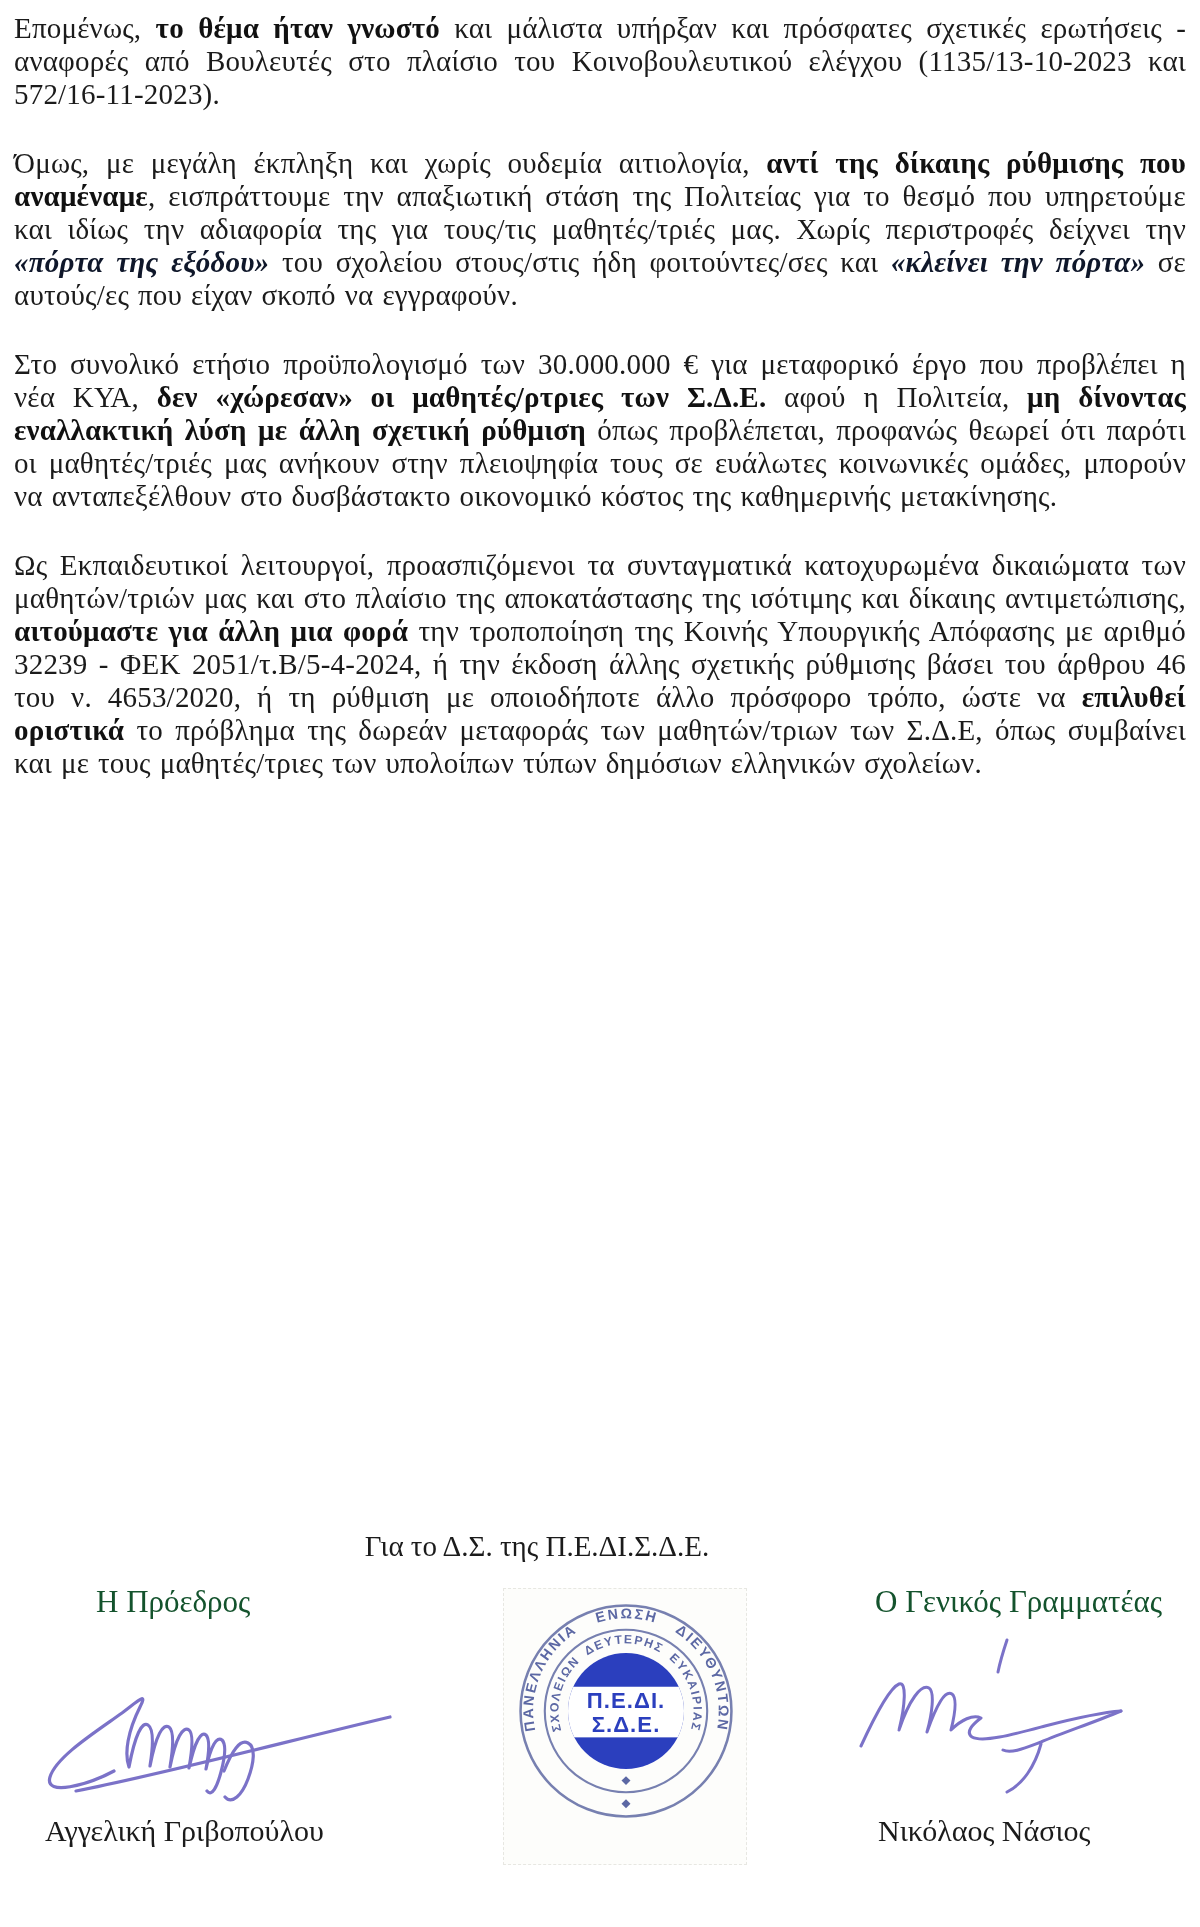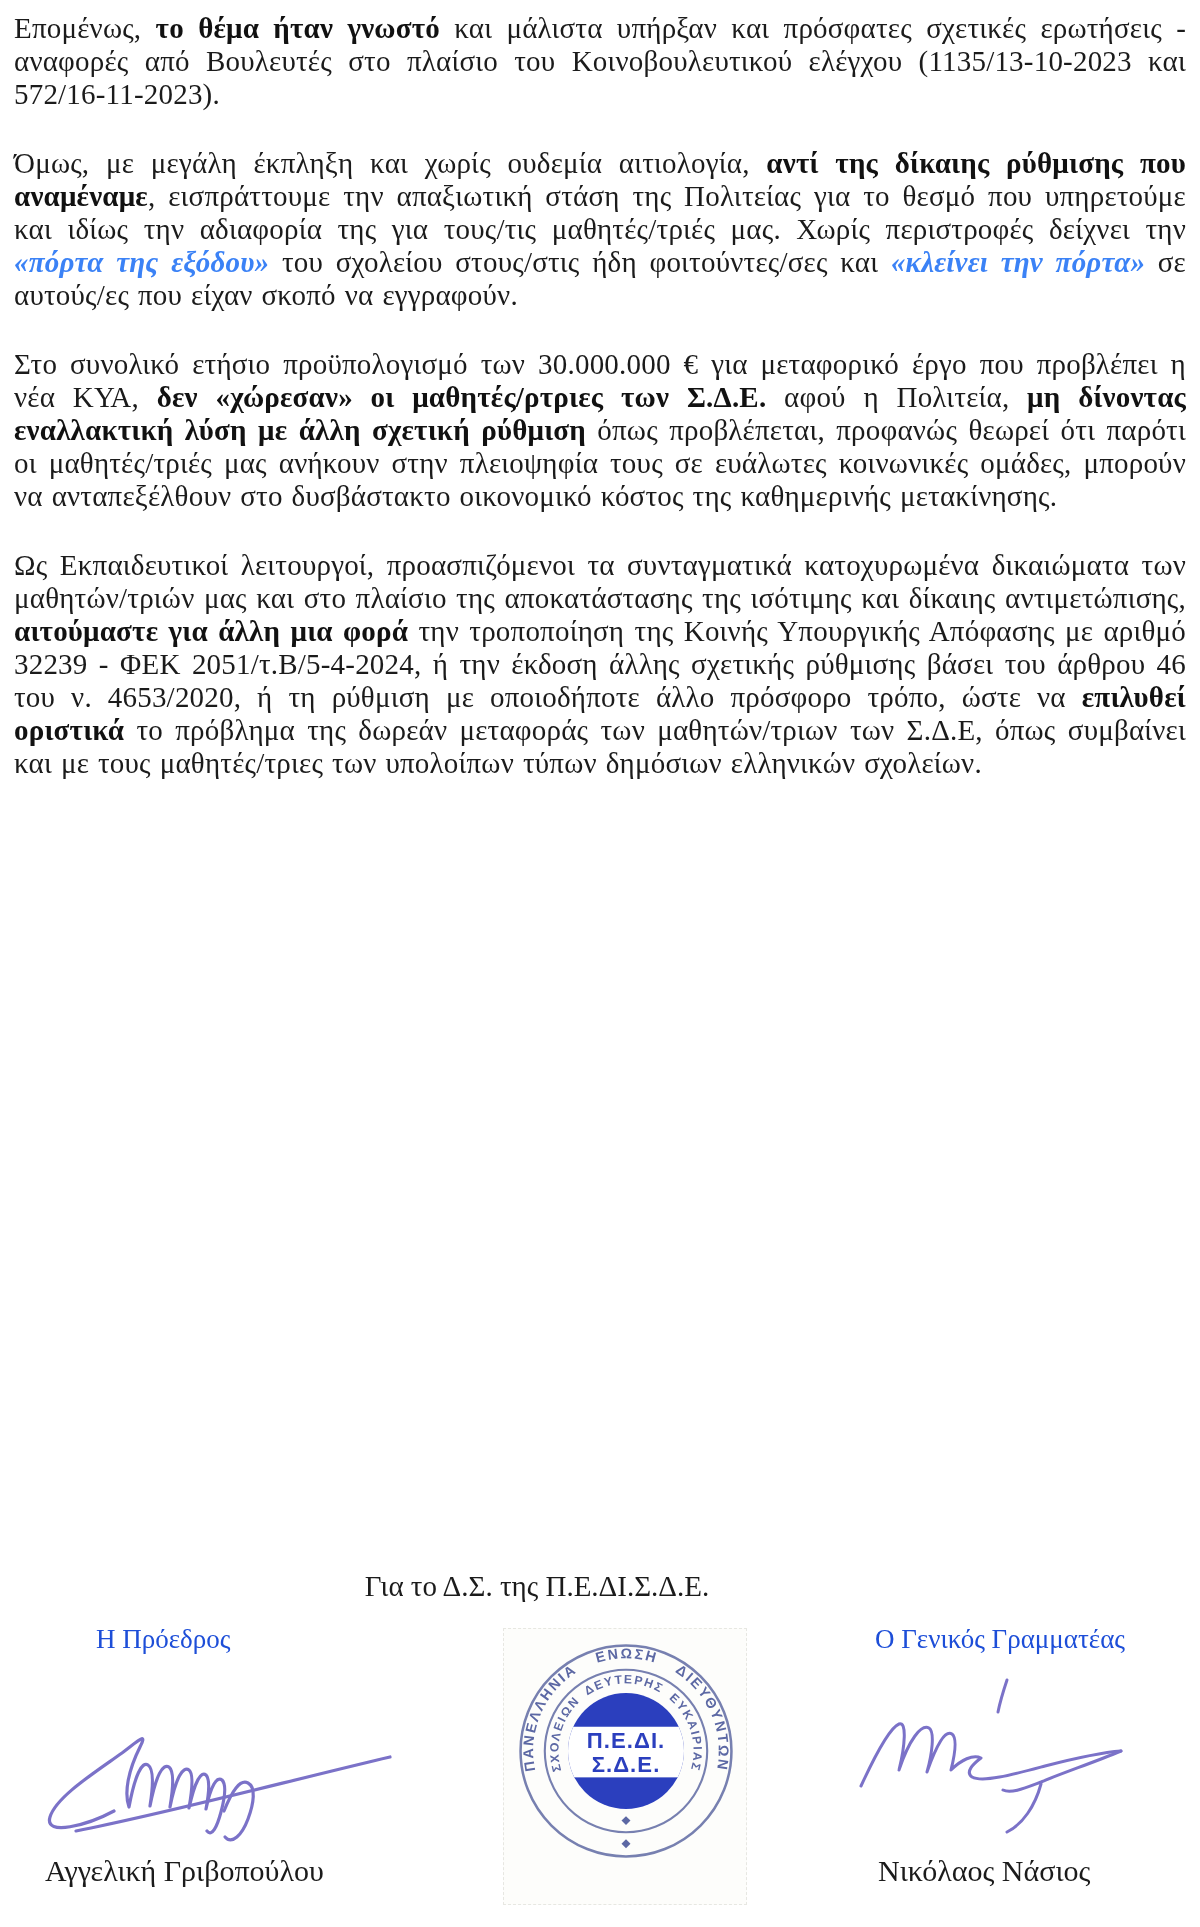--- a/index.html
+++ b/index.html
@@ -2,25 +2,25 @@
 <html lang="el"><head>
 <meta charset="utf-8">
 <style>
   html,body{margin:0;padding:0;background:#ffffff;}
   body{width:1200px;height:1927px;position:relative;overflow:hidden;
        font-family:"Liberation Serif","DejaVu Serif",serif;color:#1b1b1b;}
   .doc{padding:12px 14px 0 14px;font-size:29px;line-height:33px;text-align:justify;
        letter-spacing:0.2px;word-spacing:1.5px;}
   .doc p{margin:0 0 36px 0;}
   .b{font-weight:bold;color:#111;}
-  .bi{font-weight:bold;font-style:italic;color:#3b82f6;}
-  .closing{position:absolute;left:0;top:1548px;width:1074px;height:359px;}
+  .bi{font-weight:bold;font-style:italic;color:#0f172a;}
+  .closing{position:absolute;left:0;top:1508px;width:1074px;height:359px;}
   .committee{position:absolute;left:0;right:0;top:22px;text-align:center;
              font-size:29px;color:#1b1b1b;}
-  .title{position:absolute;top:76px;font-size:27px;color:#1d4ed8;white-space:nowrap;}
+  .title{position:absolute;top:76px;font-size:31px;color:#14532d;white-space:nowrap;}
   .title-president{left:96px;}
   .title-secretary{left:843px;margin-left:32px;}
   .name{position:absolute;top:306px;font-size:30px;color:#1b1b1b;white-space:nowrap;}
   .name-president{left:45px;}
   .name-secretary{left:878px;}
   .stampbox{position:absolute;left:503px;top:80px;width:244px;height:277px;
             background:#fdfdfb;border:1px dashed #e7e7e2;box-sizing:border-box;}
   .stamp-svg{position:absolute;left:6px;top:6px;}
   .sig{position:absolute;}
   .sig-president{left:28px;top:163px;}

